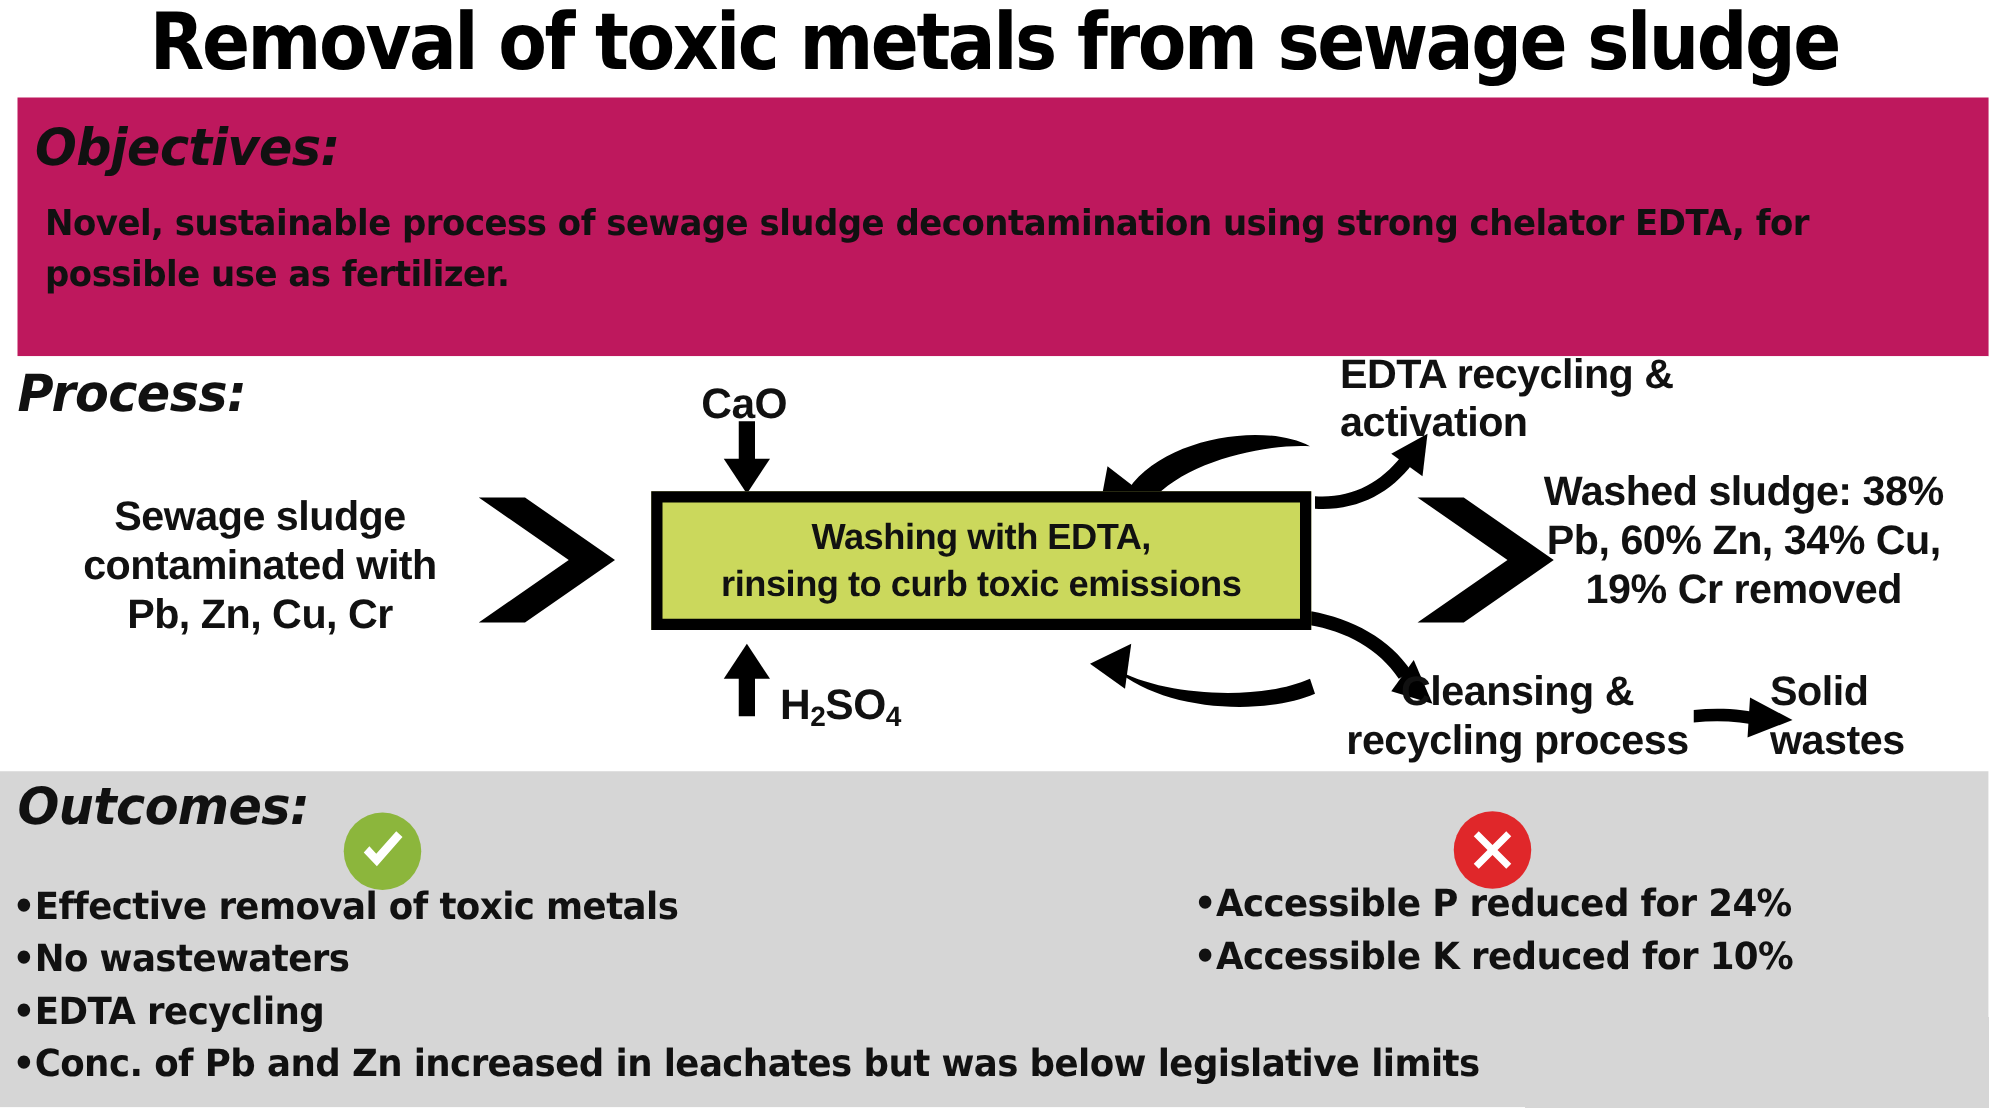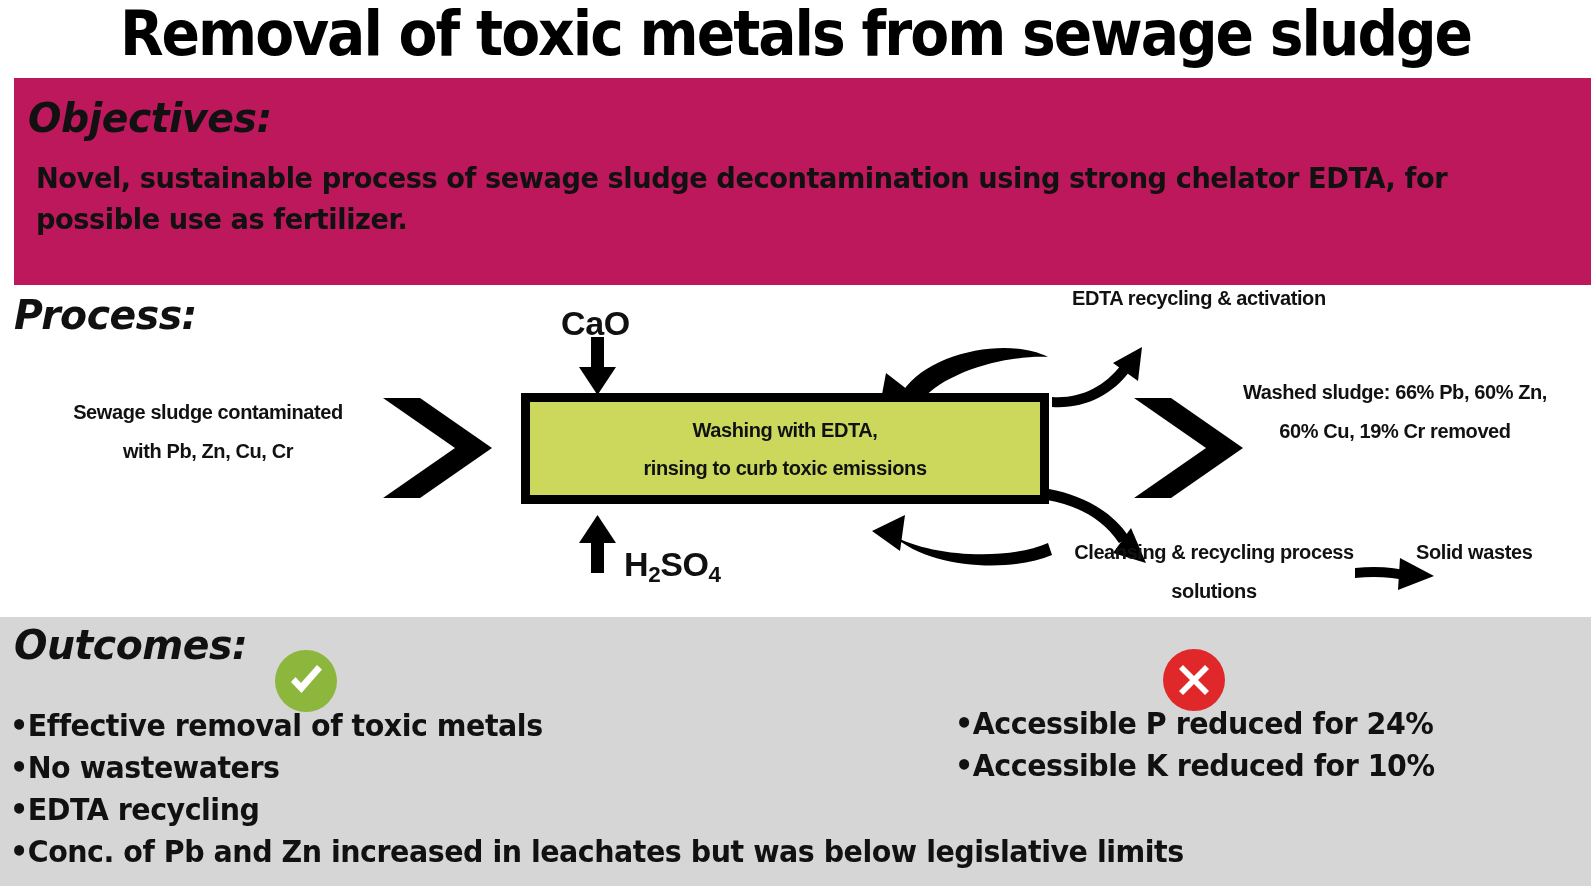--- a/index.html
+++ b/index.html
@@ -88,21 +88,21 @@
     left: 14px; top: 6px;
   }
 
   .flow-text {
     position: absolute;
     font-family: "Liberation Sans", sans-serif;
     font-weight: bold;
     color: #111111;
     letter-spacing: -0.4px;
     line-height: 39px;
-    font-size: 20px;
+    font-size: 33px;
   }
 
   .inlet-sludge {
     left: 58px; top: 108px;
     width: 300px;
     text-align: center;
   }
   .outlet-sludge {
     left: 1230px; top: 88px;
     width: 330px;
@@ -146,21 +146,21 @@
     background: #cbd85c;
     border: 9px solid #000000;
     box-sizing: border-box;
     display: flex;
     align-items: center;
     justify-content: center;
   }
   .edta-box-label {
     font-family: "Liberation Sans", sans-serif;
     font-weight: bold;
-    font-size: 20px;
+    font-size: 29px;
     line-height: 38px;
     color: #111111;
     text-align: center;
     letter-spacing: -0.4px;
     white-space: pre-line;
   }
 
   .svg-layer {
     position: absolute;
     left: 0; top: 0;
@@ -293,21 +293,21 @@
     <div class="reagent-label cao-label">CaO</div>
 
     <div class="reagent-label h2so4-label"><span>H</span><sub>2</sub><span>SO</span><sub>4</sub></div>
 
     <div class="edta-box">
       <div class="edta-box-label">Washing with EDTA,
 rinsing to curb toxic emissions</div>
     </div>
 
     <div class="flow-text edta-recycling">EDTA recycling &amp; activation</div>
-    <div class="flow-text outlet-sludge">Washed sludge: 66% Pb, 60% Zn, 60% Cu, 19% Cr removed</div>
+    <div class="flow-text outlet-sludge">Washed sludge: 38% Pb, 60% Zn, 34% Cu, 19% Cr removed</div>
     <div class="flow-text cleansing">Cleansing &amp; recycling process solutions</div>
     <div class="flow-text solid-wastes">Solid wastes</div>
   </div>
 
   <div class="outcomes-band">
     <div class="section-heading out-heading">Outcomes:</div>
 
     <div class="badge badge-ok">
       <svg width="62" height="62" viewBox="0 0 62 62" aria-hidden="true">
         <path d="M16 32 L26.5 43 L47 19.5 L42 15 L26 33 L20.5 27 Z" fill="#ffffff"></path>

